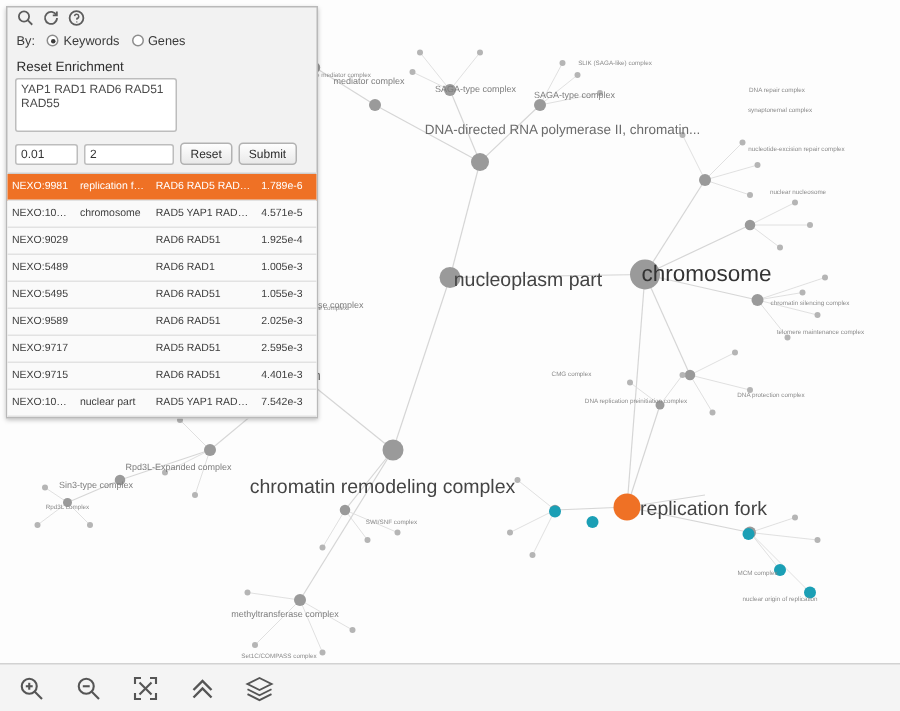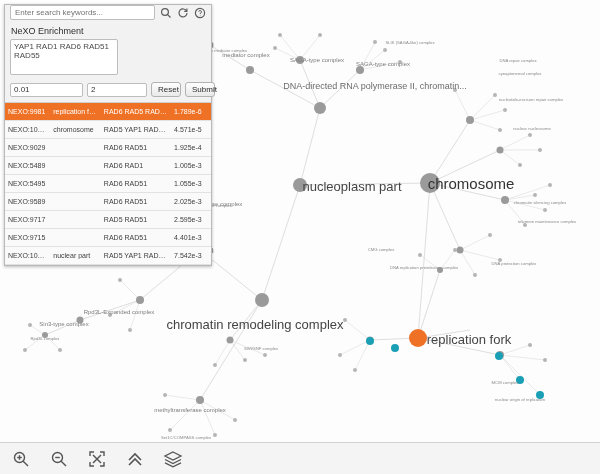--- a/index.html
+++ b/index.html
@@ -149,21 +149,21 @@
     border: 1px solid #bdbdbd;
     background: #fff;
     border-radius: 2px;
     font-size: 8px;
     color: #333;
     padding: 0 3px;
     box-sizing: border-box;
     outline: none;
     font-family: "Liberation Sans", sans-serif;
   }
-  .param-input.a { width: 73px; }
+  .param-input.a { width: 42px; }
   .param-input.b { width: 60px; }
   .sm-btn {
     height: 15px;
     min-width: 30px;
     padding: 0 6px;
     font-size: 8px;
     background: linear-gradient(#fefefe,#e9e9e9);
     border: 1px solid #b2b2b2;
     border-radius: 3px;
     color: #2c2c2c;
@@ -393,21 +393,20 @@
         <div class="net-label tiny" style="left: 424px; top: 267px;">DNA replication preinitiation complex</div>
         <div class="net-label tiny" style="left: 514px; top: 263px;">DNA protection complex</div>
         <div class="net-label tiny" style="left: 505px; top: 382px;">MCM complex</div>
         <div class="net-label tiny" style="left: 520px; top: 399px;">nuclear origin of replication</div>
       </div>
   </div>
 
   <div id="nexo-panel">
 
     <div class="search-row">
-      <input class="search-input" type="text" placeholder="Enter search keywords..." style="">
       <span class="icon-btn">
         <svg width="12" height="12" viewBox="0 0 12 12" fill="none" stroke="#5d5d5d" stroke-width="1.2">
           <circle cx="5" cy="5" r="3.4"></circle>
             <line x1="7.6" y1="7.6" x2="10.5" y2="10.5"></line>
         </svg>
       </span>
       <span class="icon-btn">
         <svg width="12" height="12" viewBox="0 0 12 12" fill="none" stroke="#5d5d5d" stroke-width="1.2">
           <path d="M9.6 4.2A4 4 0 1 0 10 6"></path>
             <polyline points="9.9,1.6 9.9,4.3 7.2,4.3"></polyline>
@@ -415,22 +414,33 @@
       </span>
       <span class="icon-btn">
         <svg width="12" height="12" viewBox="0 0 12 12" fill="none" stroke="#5d5d5d" stroke-width="1.2">
           <circle cx="6" cy="6" r="4.6"></circle>
           <path d="M4.7 4.7a1.4 1.4 0 1 1 1.6 1.6v0.8" stroke-width="1"></path>
           <circle cx="6.2" cy="8.6" r="0.45" fill="#5d5d5d" stroke="none"></circle>
         </svg>
       </span>
     </div>
 
-
-    <div class="section-label">NeXO Enrichment</div>
+    <div class="by-row">
+      <span>By:</span>
+      <span class="radio checked">
+        <span class="dot"></span>
+        <span>Keywords</span>
+      </span>
+      <span class="radio">
+        <span class="dot"></span>
+        <span>Genes</span>
+      </span>
+    </div>
+
+    <div class="section-label">Reset Enrichment</div>
     <textarea class="term-box" style="">YAP1 RAD1 RAD6 RAD51 RAD55</textarea>
 
     <div class="param-row">
       <input class="param-input a" type="text" value="0.01" style="">
       <input class="param-input b" type="text" value="2" style="">
       <button class="sm-btn">Reset</button>
       <button class="sm-btn">Submit</button>
     </div>
 
     <div class="tbl" id="results-table">

